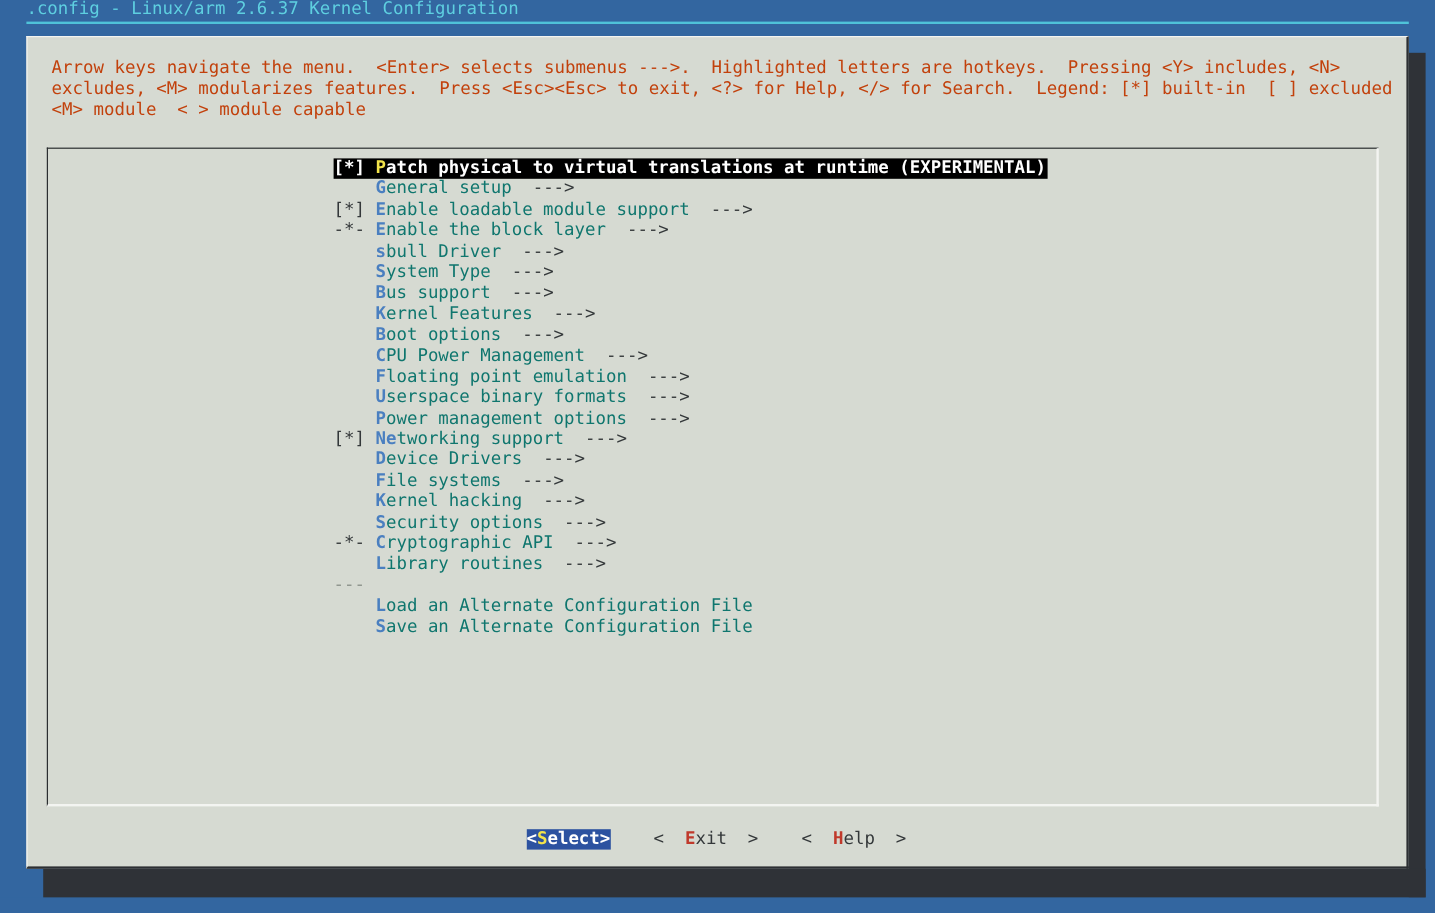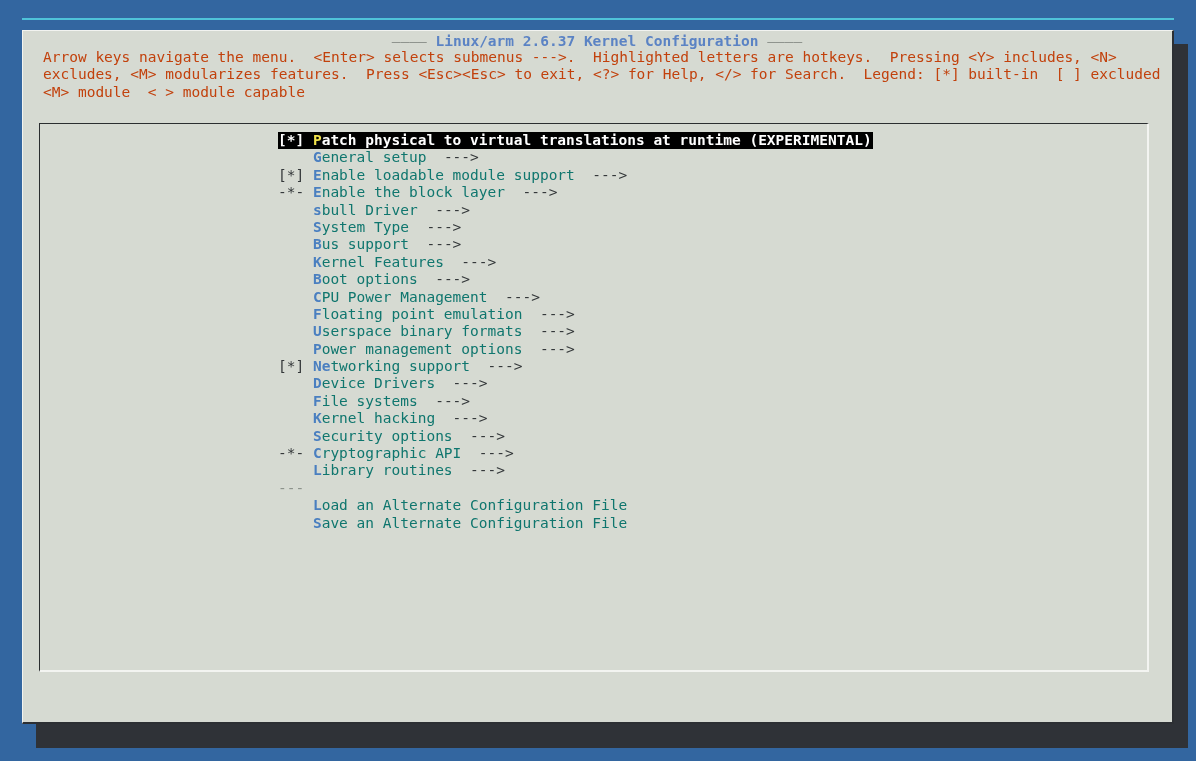--- a/index.html
+++ b/index.html
@@ -168,32 +168,33 @@
     width: 1196px;
     height: 13px;
     background: #3366a0;
   }
 </style>
 </head>
 <body>
 
 <div id="terminal">
 
+  <div id="win-title">.config - Linux/arm 2.6.37 Kernel Configuration</div>
   <div id="title-rule"></div>
 
   <div id="dialog-shadow-right"></div>
   <div id="dialog-shadow"></div>
 
   <div id="dialog">
 
-    <div id="dlg-title-wrap"><span id="dlg-title-dash-l">———— </span><span id="dlg-title">Linux/arm 2.6.37 Kernel Configuration</span><span id="dlg-title-dash-r"> ————</span></div>
 
     <div id="help-text">Arrow keys navigate the menu.  &lt;Enter&gt; selects submenus ---&gt;.  Highlighted letters are hotkeys.  Pressing &lt;Y&gt; includes, &lt;N&gt; excludes, &lt;M&gt; modularizes features.  Press &lt;Esc&gt;&lt;Esc&gt; to exit, &lt;?&gt; for Help, &lt;/&gt; for Search.  Legend: [*] built-in  [ ] excluded  &lt;M&gt; module  &lt; &gt; module capable</div>
 
     <div id="menu-box">
       <div id="menu-list"><div class="menu-row selected"><span class="flag">[*] </span><span class="hotkey">P</span><span class="lbl">atch physical to virtual translations at runtime (EXPERIMENTAL)</span><span class="arrow"></span></div><div class="menu-row"><span class="flag">    </span><span class="hotkey">G</span><span class="lbl">eneral setup</span><span class="arrow">  ---&gt;</span></div><div class="menu-row"><span class="flag">[*] </span><span class="hotkey">E</span><span class="lbl">nable loadable module support</span><span class="arrow">  ---&gt;</span></div><div class="menu-row"><span class="flag">-*- </span><span class="hotkey">E</span><span class="lbl">nable the block layer</span><span class="arrow">  ---&gt;</span></div><div class="menu-row"><span class="flag">    </span><span class="hotkey">s</span><span class="lbl">bull Driver</span><span class="arrow">  ---&gt;</span></div><div class="menu-row"><span class="flag">    </span><span class="hotkey">S</span><span class="lbl">ystem Type</span><span class="arrow">  ---&gt;</span></div><div class="menu-row"><span class="flag">    </span><span class="hotkey">B</span><span class="lbl">us support</span><span class="arrow">  ---&gt;</span></div><div class="menu-row"><span class="flag">    </span><span class="hotkey">K</span><span class="lbl">ernel Features</span><span class="arrow">  ---&gt;</span></div><div class="menu-row"><span class="flag">    </span><span class="hotkey">B</span><span class="lbl">oot options</span><span class="arrow">  ---&gt;</span></div><div class="menu-row"><span class="flag">    </span><span class="hotkey">C</span><span class="lbl">PU Power Management</span><span class="arrow">  ---&gt;</span></div><div class="menu-row"><span class="flag">    </span><span class="hotkey">F</span><span class="lbl">loating point emulation</span><span class="arrow">  ---&gt;</span></div><div class="menu-row"><span class="flag">    </span><span class="hotkey">U</span><span class="lbl">serspace binary formats</span><span class="arrow">  ---&gt;</span></div><div class="menu-row"><span class="flag">    </span><span class="hotkey">P</span><span class="lbl">ower management options</span><span class="arrow">  ---&gt;</span></div><div class="menu-row"><span class="flag">[*] </span><span class="hotkey">Ne</span><span class="lbl">tworking support</span><span class="arrow">  ---&gt;</span></div><div class="menu-row"><span class="flag">    </span><span class="hotkey">D</span><span class="lbl">evice Drivers</span><span class="arrow">  ---&gt;</span></div><div class="menu-row"><span class="flag">    </span><span class="hotkey">F</span><span class="lbl">ile systems</span><span class="arrow">  ---&gt;</span></div><div class="menu-row"><span class="flag">    </span><span class="hotkey">K</span><span class="lbl">ernel hacking</span><span class="arrow">  ---&gt;</span></div><div class="menu-row"><span class="flag">    </span><span class="hotkey">S</span><span class="lbl">ecurity options</span><span class="arrow">  ---&gt;</span></div><div class="menu-row"><span class="flag">-*- </span><span class="hotkey">C</span><span class="lbl">ryptographic API</span><span class="arrow">  ---&gt;</span></div><div class="menu-row"><span class="flag">    </span><span class="hotkey">L</span><span class="lbl">ibrary routines</span><span class="arrow">  ---&gt;</span></div><div class="menu-row sep">---</div><div class="menu-row"><span class="flag">    </span><span class="hotkey">L</span><span class="lbl">oad an Alternate Configuration File</span><span class="arrow"></span></div><div class="menu-row"><span class="flag">    </span><span class="hotkey">S</span><span class="lbl">ave an Alternate Configuration File</span><span class="arrow"></span></div></div>
     </div>
 
+    <div id="button-bar"><span class="btn active"><span>&lt;</span><span class="bkey">S</span><span>elect&gt;</span></span><span class="btn"><span>&lt;  </span><span class="bkey">E</span><span>xit  &gt;</span></span><span class="btn"><span>&lt;  </span><span class="bkey">H</span><span>elp  &gt;</span></span></div>
 
   </div>
 
   <div id="bottom-fill"></div>
 </div>
 
 </body></html>

